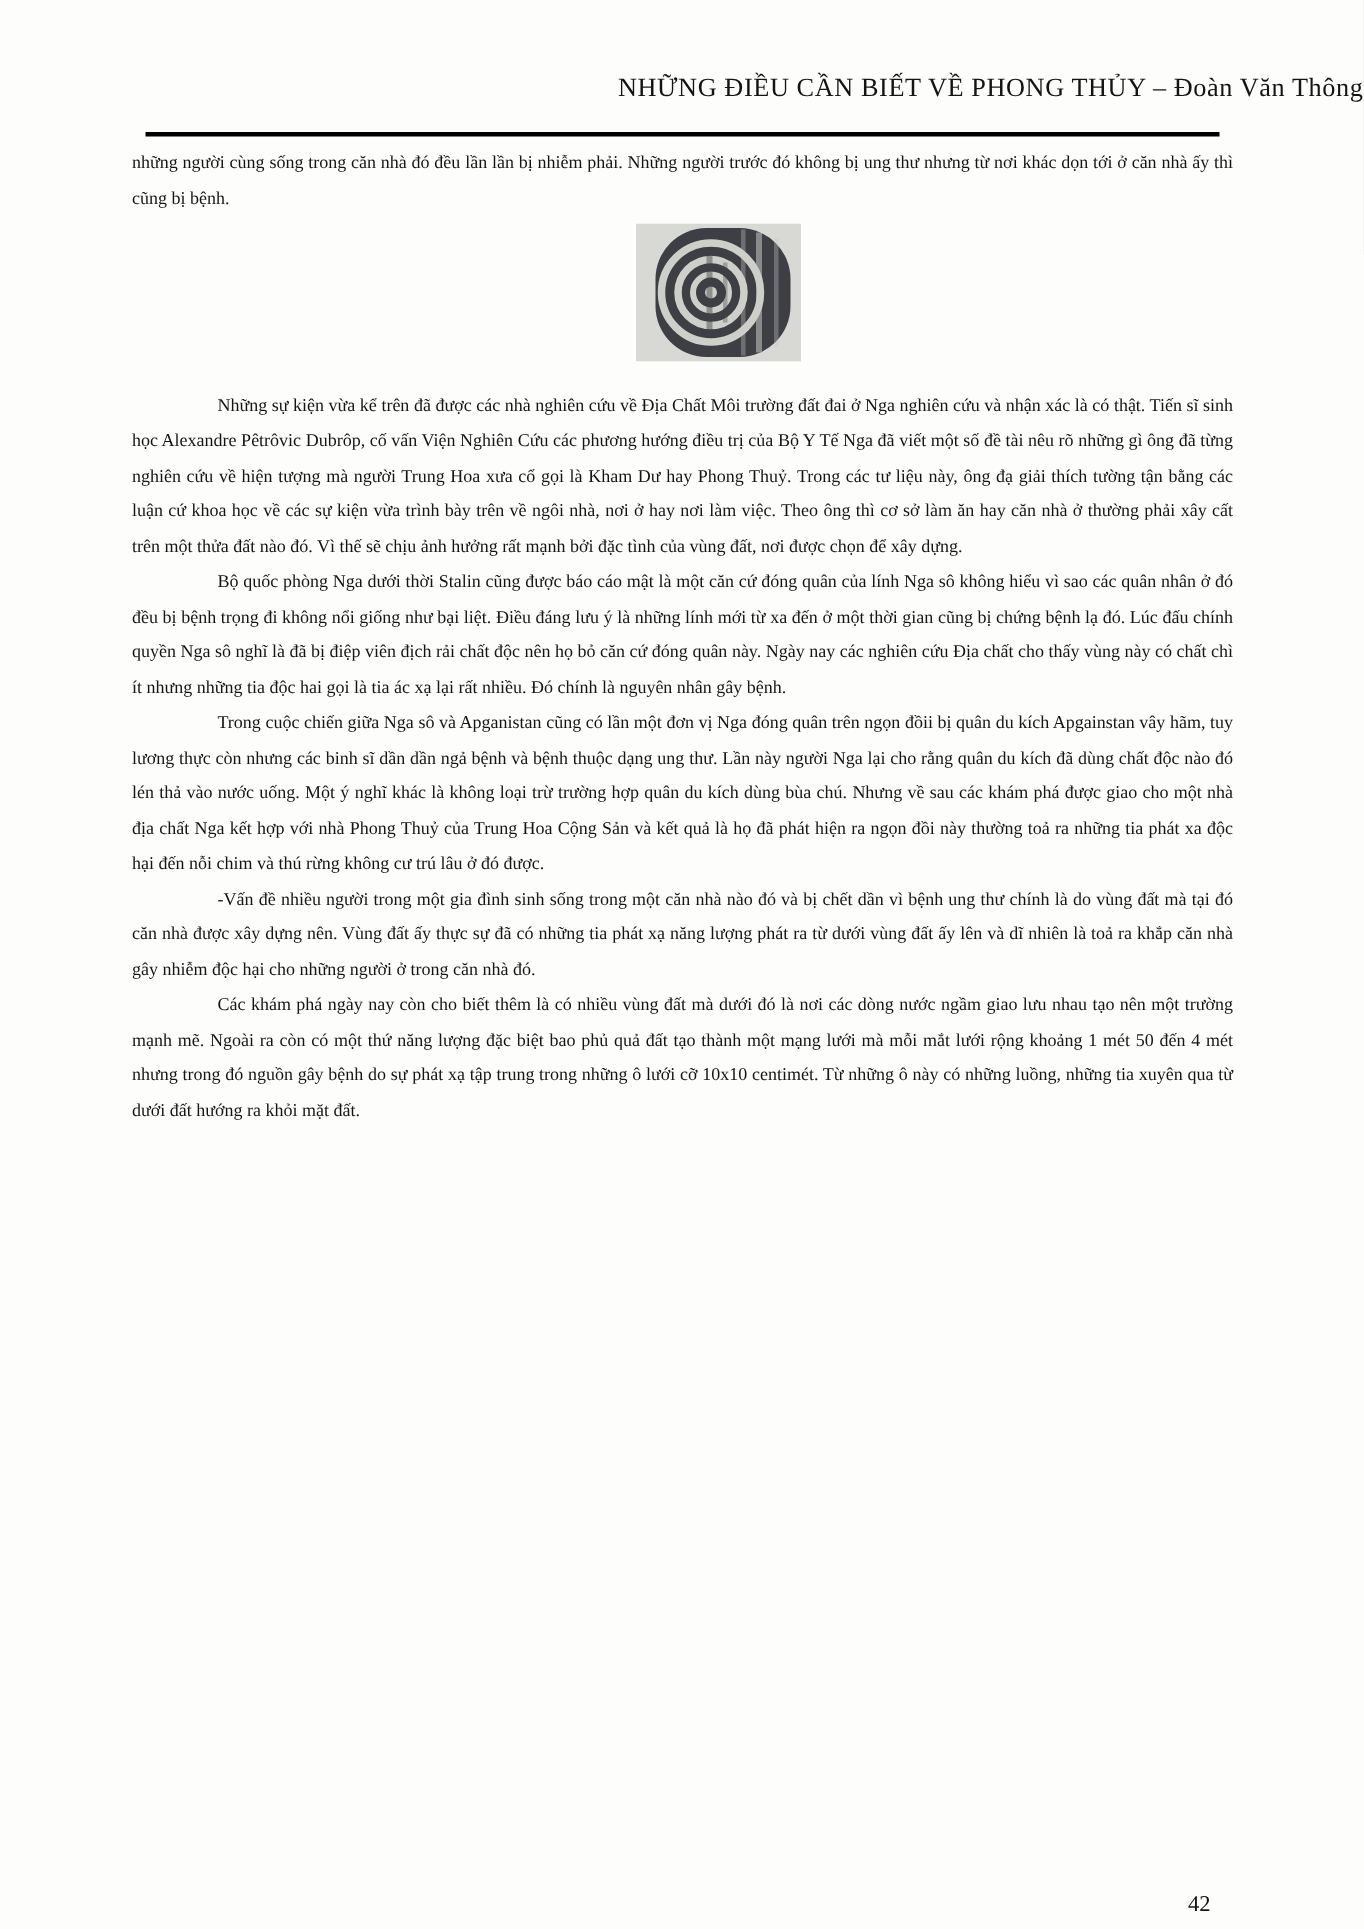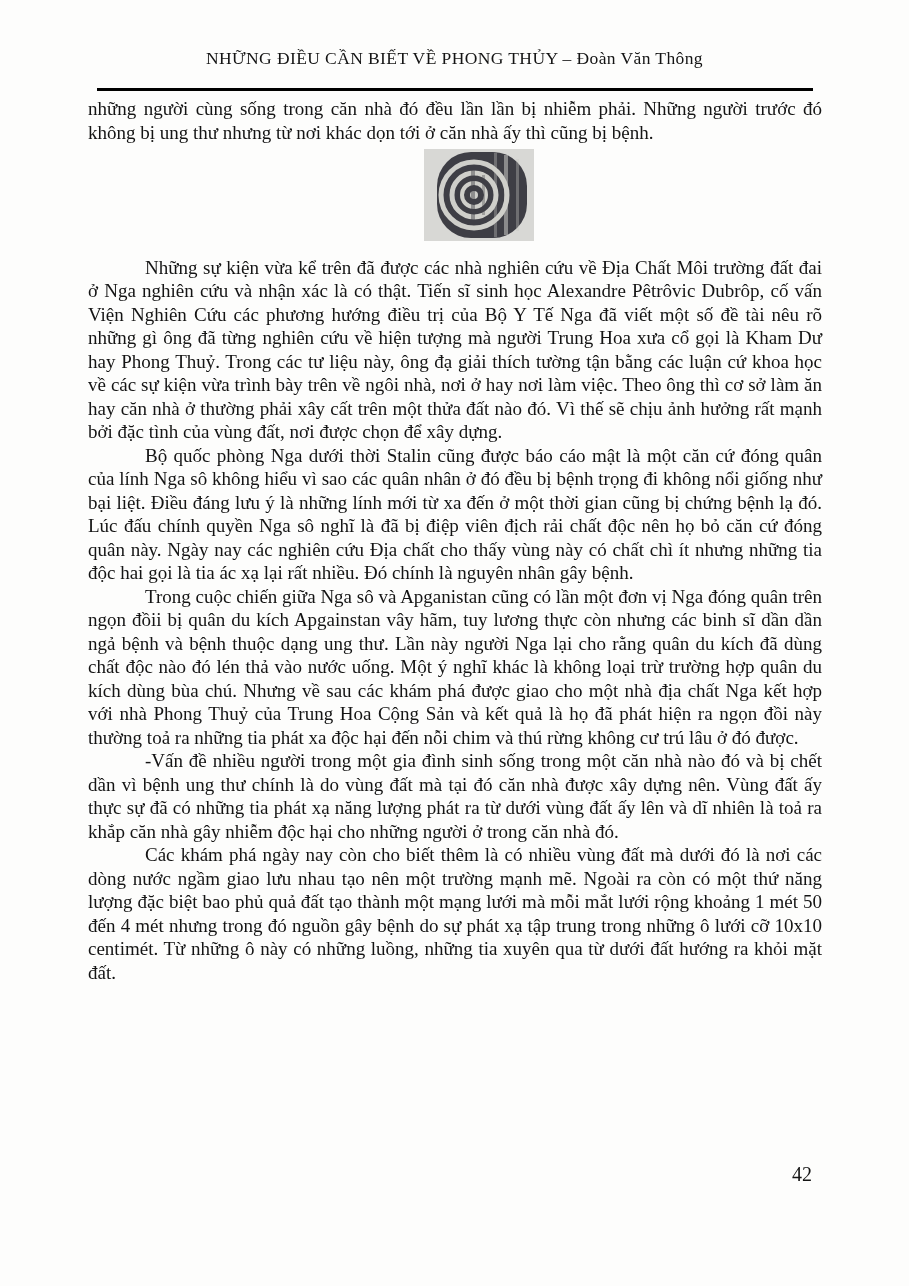--- a/index.html
+++ b/index.html
@@ -7,44 +7,44 @@
     position:relative;
     width:909px;height:1286px;
     margin:0 auto;
     background:#fdfdfc;
     font-family:"Liberation Serif","DejaVu Serif",serif;
     color:#141414;
     overflow:hidden;
   }
   .header-title{
     position:absolute;top:48px;left:0;width:100%;
-    text-align:center;
+    text-align:right;
     font-size:17.5px;letter-spacing:.4px;
     white-space:nowrap;
   }
   .header-rule{
     position:absolute;top:88px;left:97px;width:716px;height:3px;
     background:#000;
   }
   .content{
     position:absolute;top:97px;left:88px;width:734px;
-    font-size:19px;line-height:23.5px;
+    font-size:12px;line-height:23.5px;
     text-align:justify;
   }
   .content p{margin:0;padding:0;}
   .block-indent{margin-left:57px;}
   .para{text-indent:57px;}
   .figure-row{
     display:flex;justify-content:center;
     padding:5px 0 9px 0;
   }
   .figure-row .figure-inner{transform:translateX(24px);}
   .page-number{
-    position:absolute;top:1163px;left:792px;
-    font-size:20px;
+    position:absolute;top:1262px;left:792px;
+    font-size:15px;
   }
 </style>
 </head>
 <body>
 
 <div class="page">
 
   <div class="header-title">NHỮNG ĐIỀU CẦN BIẾT VỀ PHONG THỦY – Đoàn Văn Thông</div>
 
   <div class="header-rule"></div>

